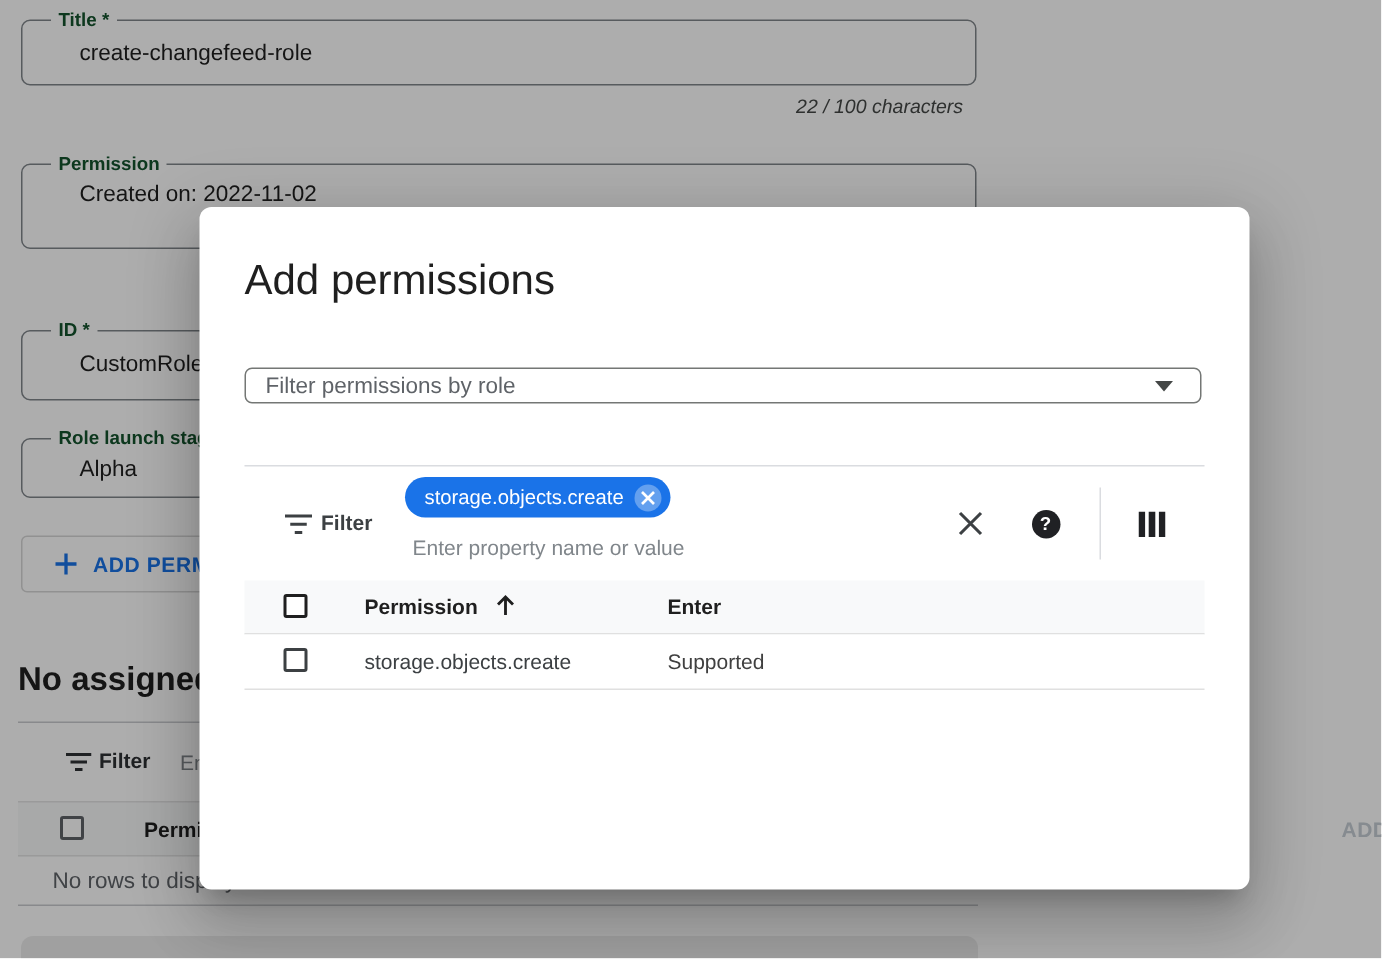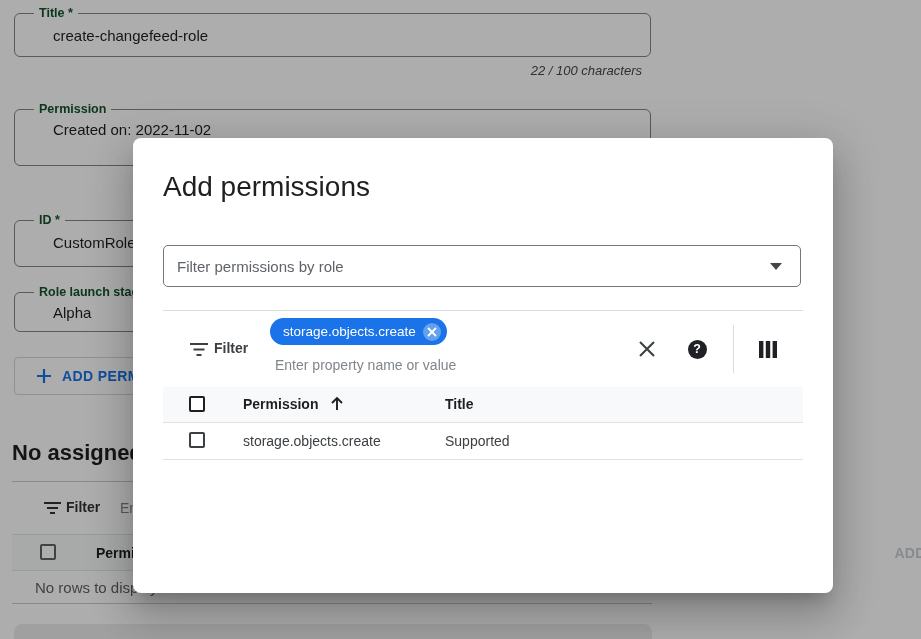--- a/index.html
+++ b/index.html
@@ -35,21 +35,21 @@
   .cbx.dark { border-color:#1f1f1f; }
 
   
   .scrim { position:absolute; inset:0; background:rgba(0,0,0,0.32); z-index:10; }
 
   
   .modal { position:absolute; left:133px; top:138px; width:700px; height:455px; background:#fff;
            border-radius:8px; z-index:20;
            box-shadow:0 11px 15px -7px rgba(0,0,0,.2), 0 24px 38px 3px rgba(0,0,0,.14), 0 9px 46px 8px rgba(0,0,0,.12); }
   .modal-title { position:absolute; left:30px; top:33px; font-size:28px; font-weight:400; color:#1f1f1f; }
-  .role-select { position:absolute; left:30px; top:107px; width:638px; height:42px;
+  .role-select { position:absolute; left:30px; top:107px; width:638px; height:24px;
                  border:1px solid #747775; border-radius:5px; display:flex; align-items:center;
                  padding:0 18px 0 13px; cursor:pointer; background:#fff; }
   .role-select .sel-text { font-size:15px; color:#5f6368; }
   .chev { margin-left:auto; width:0; height:0; border-left:6px solid transparent;
           border-right:6px solid transparent; border-top:7px solid #444746; }
   .tbl-topline { position:absolute; left:30px; top:172px; width:640px; height:1px; background:#dadce0; }
 
   .m-filter-label { position:absolute; left:81px; top:202px; font-size:14px; font-weight:600; color:#3c4043; }
   .chip { position:absolute; left:137px; top:180px; height:27px; border-radius:14px; background:#1a73e8;
           display:inline-flex; align-items:center; gap:7px; padding:0 6px 0 13px; cursor:pointer; }
@@ -183,21 +183,21 @@
       </svg>
     </span>
 
     <div class="m-thead">
       <span class="cbx dark"></span>
       <span class="col-perm">
         <span>Permission</span><span class="sort-arrow"><svg width="14" height="15" viewBox="0 0 14 15">
               <path d="M7 14V2M2 7l5-5 5 5" stroke="#1f1f1f" stroke-width="1.9" fill="none"></path>
             </svg></span>
       </span>
-      <span class="col-status">Title</span>
+      <span class="col-status">Enter</span>
     </div>
 
     <div class="m-row">
       <span class="cbx dark" style="border-color:#3c4043;"></span>
       <span class="col-perm">storage.objects.create</span>
       <span class="col-status">Supported</span>
     </div>
 
     <button class="btn-add">ADD</button>
   </div>

